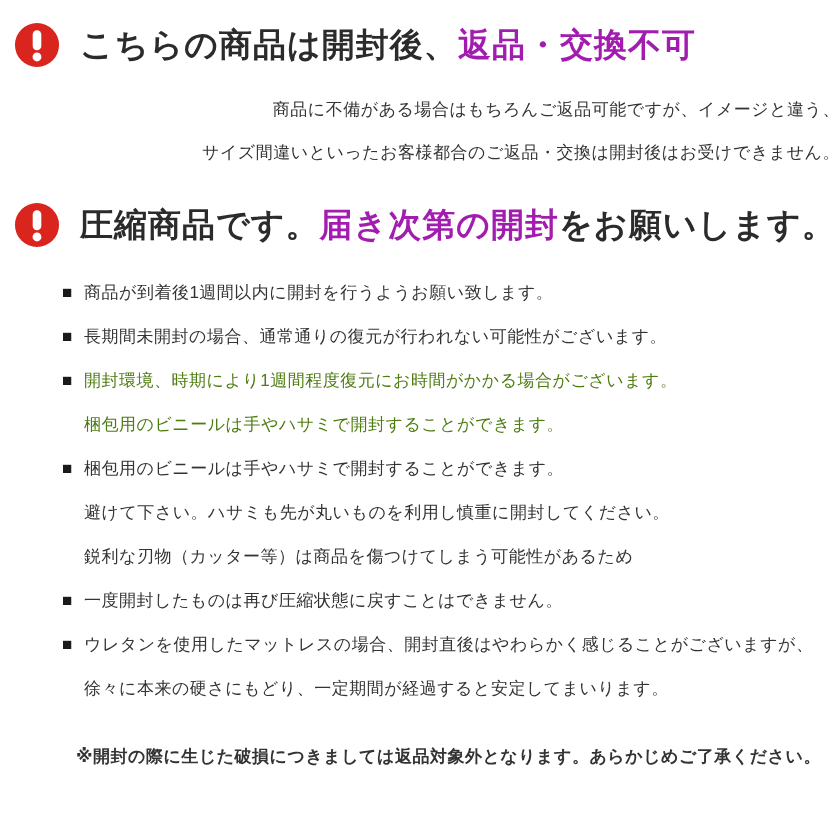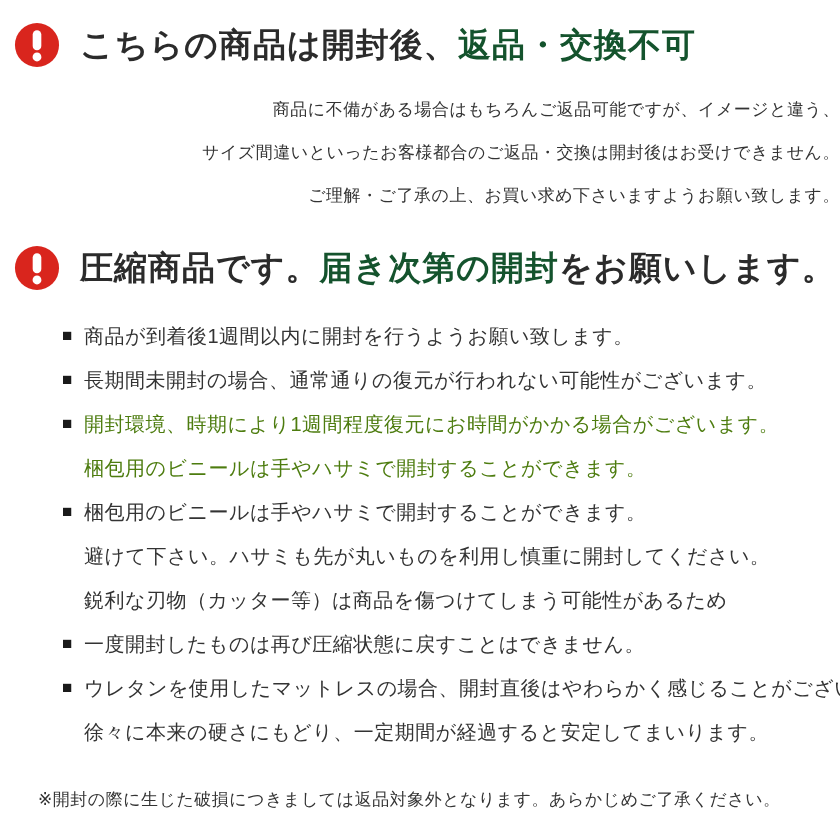--- a/index.html
+++ b/index.html
@@ -21,21 +21,21 @@
   .alert-icon{
     width:46px;height:46px;flex:0 0 46px;
     margin-right:20px;
   }
   .heading{
     font-size:33px;font-weight:bold;
     line-height:46px;letter-spacing:1px;
     white-space:nowrap;
     color:#2b2b2b;
   }
-  .heading .red-strong{color:#14532d;}
+  .heading .red-strong{color:#a21caf;}
   
   .intro{
     margin:20px 0 0 82px;
   }
   .intro p{
     margin:0;font-size:17px;line-height:43px;
     letter-spacing:0.5px;color:#333333;white-space:nowrap;text-align:right;
   }
   
   .bullets{
@@ -43,29 +43,29 @@
   }
   .bullet{
     display:flex;align-items:flex-start;
   }
   .bullet .marker{
     flex:0 0 22px;width:22px;
     font-size:17px;line-height:44px;color:#1a1a1a;
   }
   .bullet .lines{flex:1;}
   .bullet .lines div{
-    font-size:20px;line-height:44px;letter-spacing:0.5px;
+    font-size:17px;line-height:44px;letter-spacing:0.5px;
     color:#333333;white-space:nowrap;
   }
   .bullet.red-text .lines div{color:#4d7c0f;}
   
   .footer-note{
-    margin:36px 0 0 38px;
+    margin:36px 0 0 76px;
     font-size:17px;line-height:20px;letter-spacing:0.5px;
-    color:#333333;white-space:nowrap;
+    color:#333333;white-space:nowrap;font-weight:bold;
   }
 </style>
 </head>
 <body>
 
 <div class="page">
 
   <div class="header-row first">
     <svg class="alert-icon" viewBox="0 0 48 48" aria-hidden="true">
       <circle cx="24" cy="24" r="23" fill="#d9251d"></circle>
@@ -73,21 +73,20 @@
       <circle cx="24" cy="36.5" r="4.6" fill="#ffffff"></circle>
     </svg>
     <div class="heading">
       <span>こちらの商品は開封後、</span><span class="red-strong">返品・交換不可</span>
     </div>
   </div>
 
   <div class="intro">
     <p>商品に不備がある場合はもちろんご返品可能ですが、イメージと違う、</p>
     <p>サイズ間違いといったお客様都合のご返品・交換は開封後はお受けできません。</p>
-    <p>ご理解・ご了承の上、お買い求め下さいますようお願い致します。</p>
   </div>
 
   <div class="header-row second">
     <svg class="alert-icon" viewBox="0 0 48 48" aria-hidden="true">
       <circle cx="24" cy="24" r="23" fill="#d9251d"></circle>
       <rect x="19.5" y="8.5" width="9" height="21" rx="4.5" fill="#ffffff"></rect>
       <circle cx="24" cy="36.5" r="4.6" fill="#ffffff"></circle>
     </svg>
     <div class="heading">
       <span>圧縮商品です。</span><span class="red-strong">届き次第の開封</span><span>をお願いします。</span>

